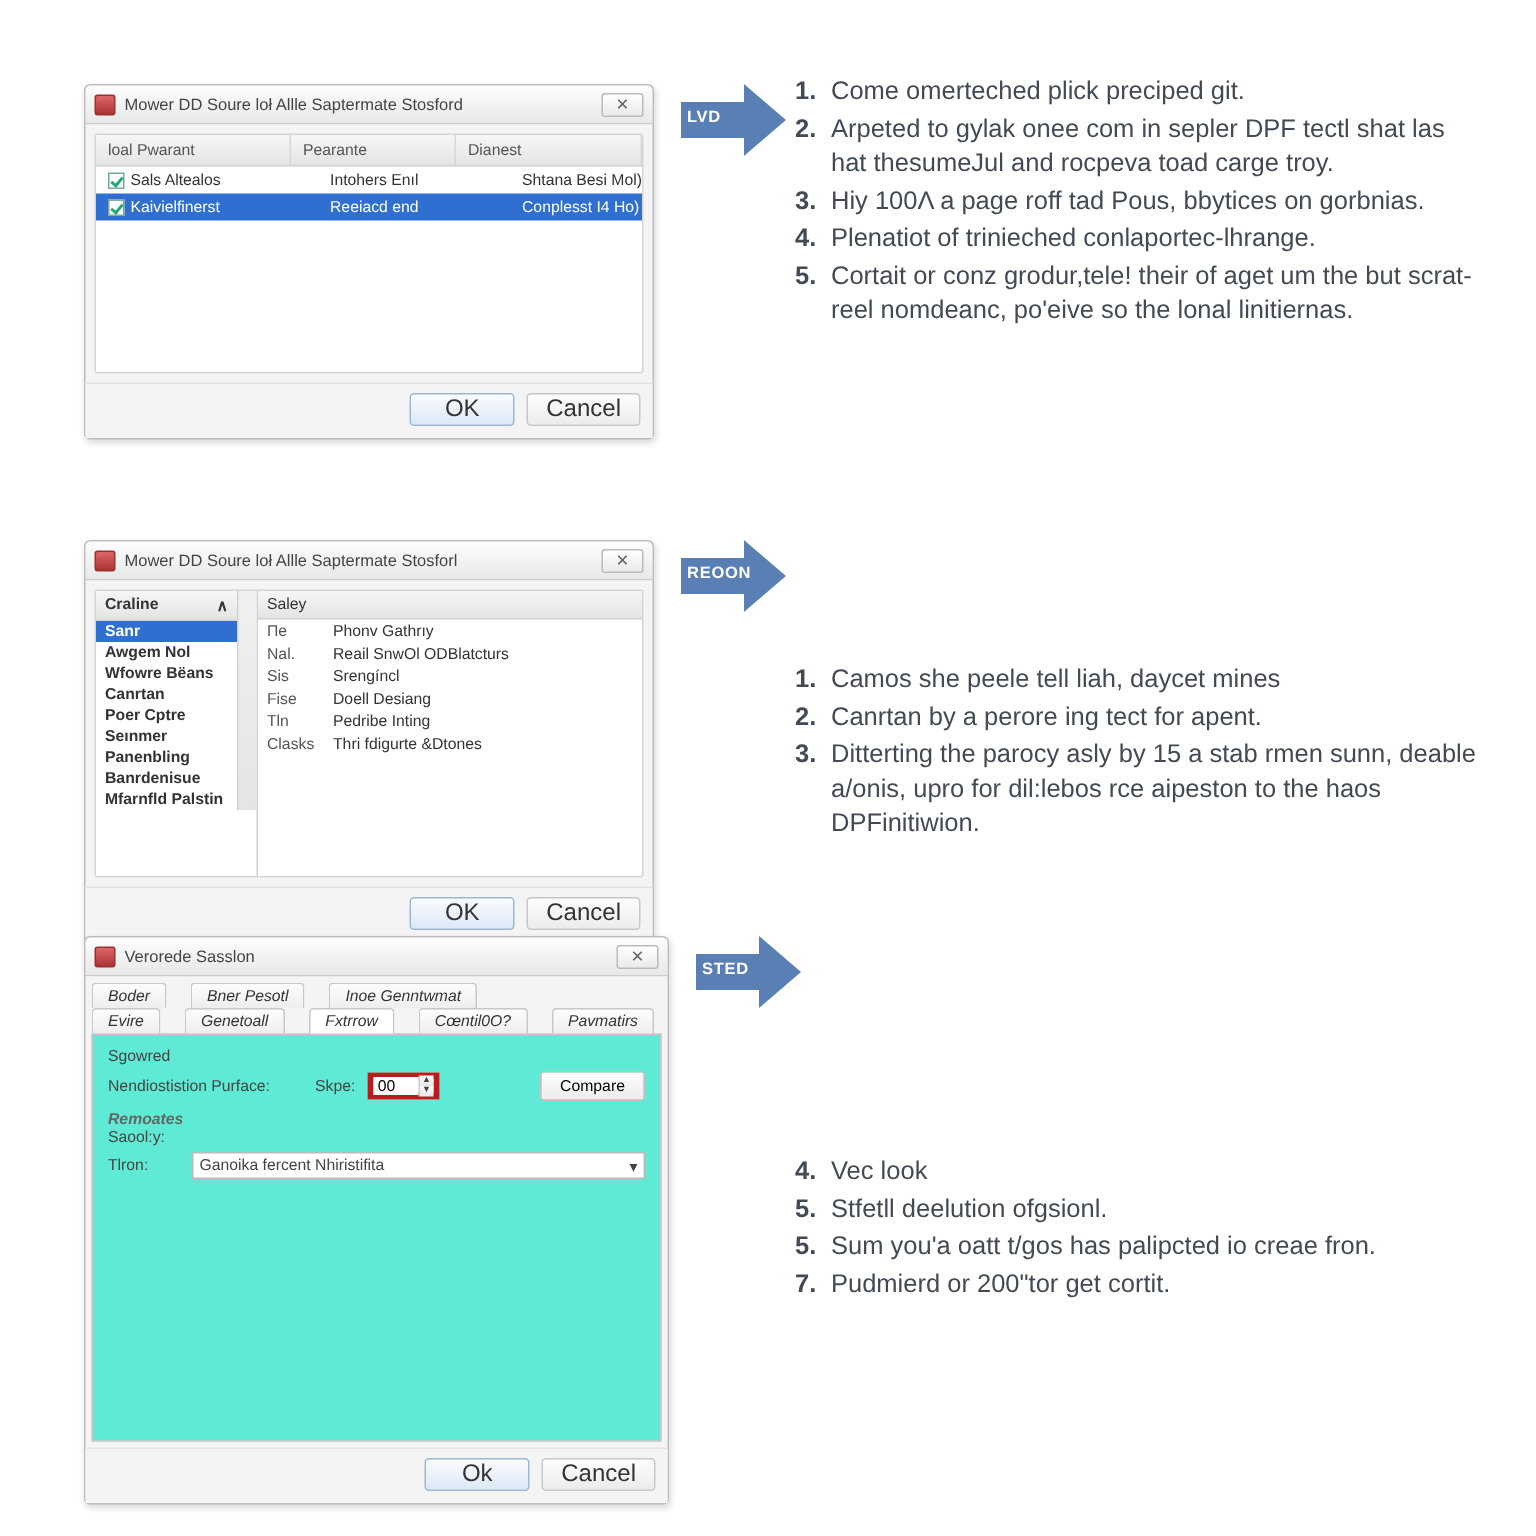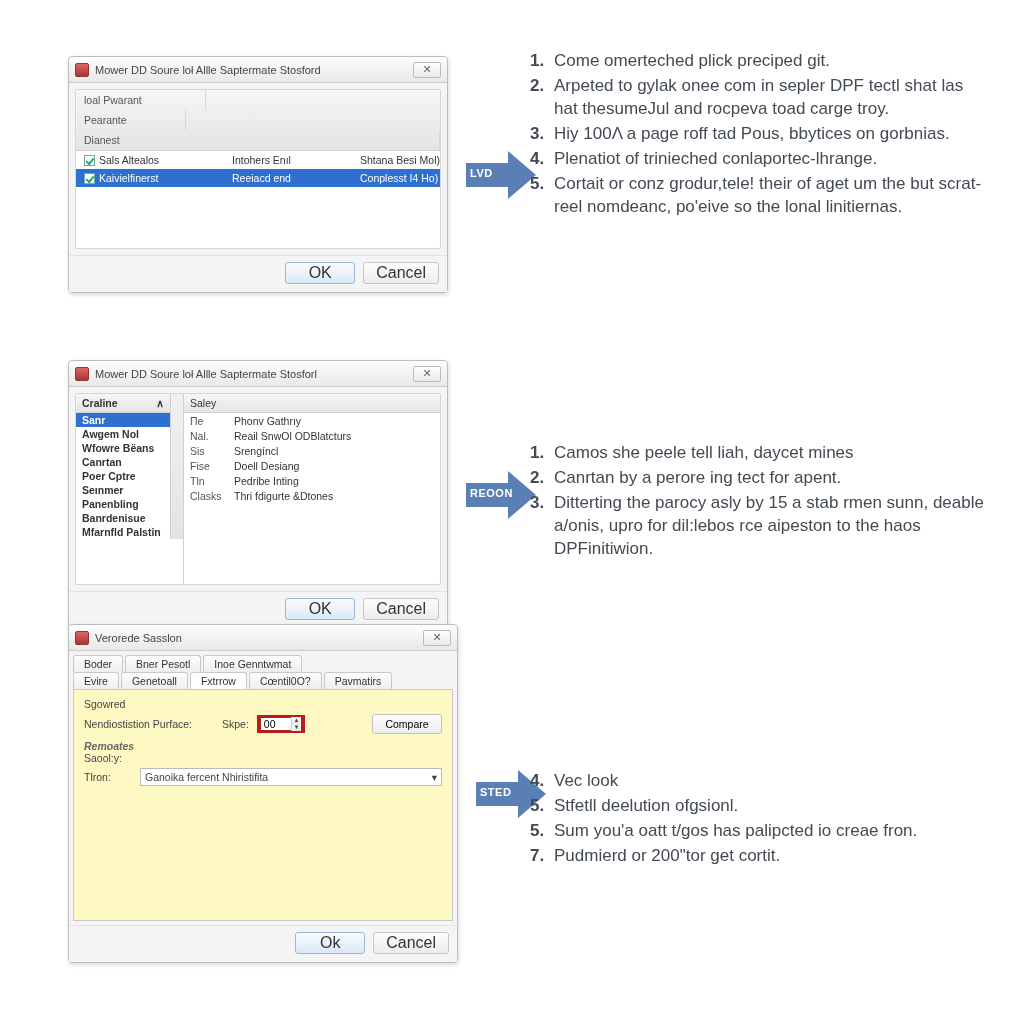--- a/index.html
+++ b/index.html
@@ -5,21 +5,21 @@
 * { box-sizing: border-box; margin: 0; padding: 0; }
 body {
   width: 1024px;
   height: 1024px;
   background: #fff;
   font-family: "Segoe UI", Tahoma, sans-serif;
   font-size: 12px;
   color: #333;
   position: relative;
 }
-.section { position: absolute; left: 56px; display: flex; align-items: center; margin-left: 12px; }
+.section { position: absolute; left: 56px; display: flex; align-items: flex-start; }
 .section-1 { top: 56px; }
 .section-2 { top: 360px; }
 .section-3 { top: 624px; }
 
 .dialog {
   width: 380px;
   background: #f4f4f4;
   border: 1px solid #bcbcbc;
   border-radius: 4px;
   box-shadow: 1px 2px 4px rgba(0,0,0,0.15);
@@ -78,21 +78,20 @@
 }
 .btn-sec { background: linear-gradient(#fdfdfd,#ececec); border-color:#c7c7c7; }
 
 
 .grid-header {
   display: flex;
   background: linear-gradient(#f6f6f6,#e4e4e4);
   border-bottom: 1px solid #cfcfcf;
   font-size: 10.5px;
   color: #555;
-  flex-direction: column;
 }
 .grid-header .col { padding: 4px 8px; border-right:1px solid #d8d8d8; }
 .grid-row { display: flex; font-size: 10.5px; align-items:center; height:18px;gap:18px; }
 .grid-row .cell { padding: 1px 8px; white-space:nowrap; overflow:hidden; }
 .ck {
   width:11px; height:11px; border:1px solid #7a9; background:#fff; display:inline-block;
   margin-right:4px; vertical-align:middle; position:relative;
 }
 .ck::after{content:"";position:absolute;left:1px;top:2px;width:6px;height:3px;border-left:2px solid #2a7;border-bottom:2px solid #2a7;transform:rotate(-50deg);}
 .col1{width:130px;} .col2{width:110px;} .col3{flex:1;}
@@ -112,31 +111,31 @@
 .list-hdr { background:linear-gradient(#f6f6f6,#e4e4e4); border-bottom:1px solid #d0d0d0; font-size:10.5px; padding:3px 6px; display:flex; justify-content:space-between;}
 .list-item{ font-size:10.5px; padding:1px 6px; white-space:nowrap; }
 .list-sel{ background:#2f6fd0; color:#fff;}
 .right-pane{ flex:1; display:flex; }
 .kv-hdr{ background:linear-gradient(#f6f6f6,#e4e4e4); border-bottom:1px solid #d0d0d0; font-size:10.5px; padding:3px 6px;}
 .kv-pane { flex:1; }
 .kv-row{ display:flex; font-size:10.5px; padding:0 6px; height:15px; align-items:center;}
 .kv-k{width:44px; color:#555;} .kv-v{flex:1;}
 
 
-.tabrow { display:flex; gap:2px; padding:4px 4px 0 4px; }
+.tabrow { display:flex; gap:16px; padding:4px 4px 0 4px;font-style:italic; }
 .tab {
   font-size:10.5px; padding:2px 10px;
   border:1px solid #c8c8c8; border-bottom:none;
   background:linear-gradient(#fdfdfd,#eee);
   border-top-left-radius:3px; border-top-right-radius:3px;
 }
 .tab-active{ background:#fff; }
 .tabpage {
-  background:#fef9c3; border:1px solid #c8c8c8; margin:0 4px 4px 4px;
-  height:232px; padding:8px 10px; font-size:10.5px; color:#444;
+  background:#5eead4; border:1px solid #c8c8c8; margin:0 4px 4px 4px;
+  height:272px; padding:8px 10px; font-size:10.5px; color:#444;
 }
 .field-row{ display:flex; align-items:center; gap:8px; margin:4px 0;}
 .field-label{ width:130px; }
 .spin{ width:48px; height:18px; border:4px solid #b91c1c; background:#fff; display:flex; align-items:center;}
 .spin input{ border:none; width:30px; font-size:10.5px; padding:0 3px; outline:none;}
 .spin .arr{ width:14px; display:flex; flex-direction:column; border-left:1px solid #ccc;}
 .spin .arr div{ flex:1; font-size:6px; text-align:center; line-height:7px; background:linear-gradient(#fafafa,#e8e8e8);}
 .btn-small{ min-width:70px; height:20px; font-size:10.5px; border:1px solid #c2c2c2; background:linear-gradient(#fdfdfd,#ececec); border-radius:3px;}
 .group-title{ font-size:10.5px; font-style:italic; color:#666; margin-top:6px;font-weight:bold;}
 .combo{ flex:1; height:18px; border:1px solid #bbb; background:#fff; display:flex; align-items:center; padding:0 4px; font-size:10.5px; justify-content:space-between;}

